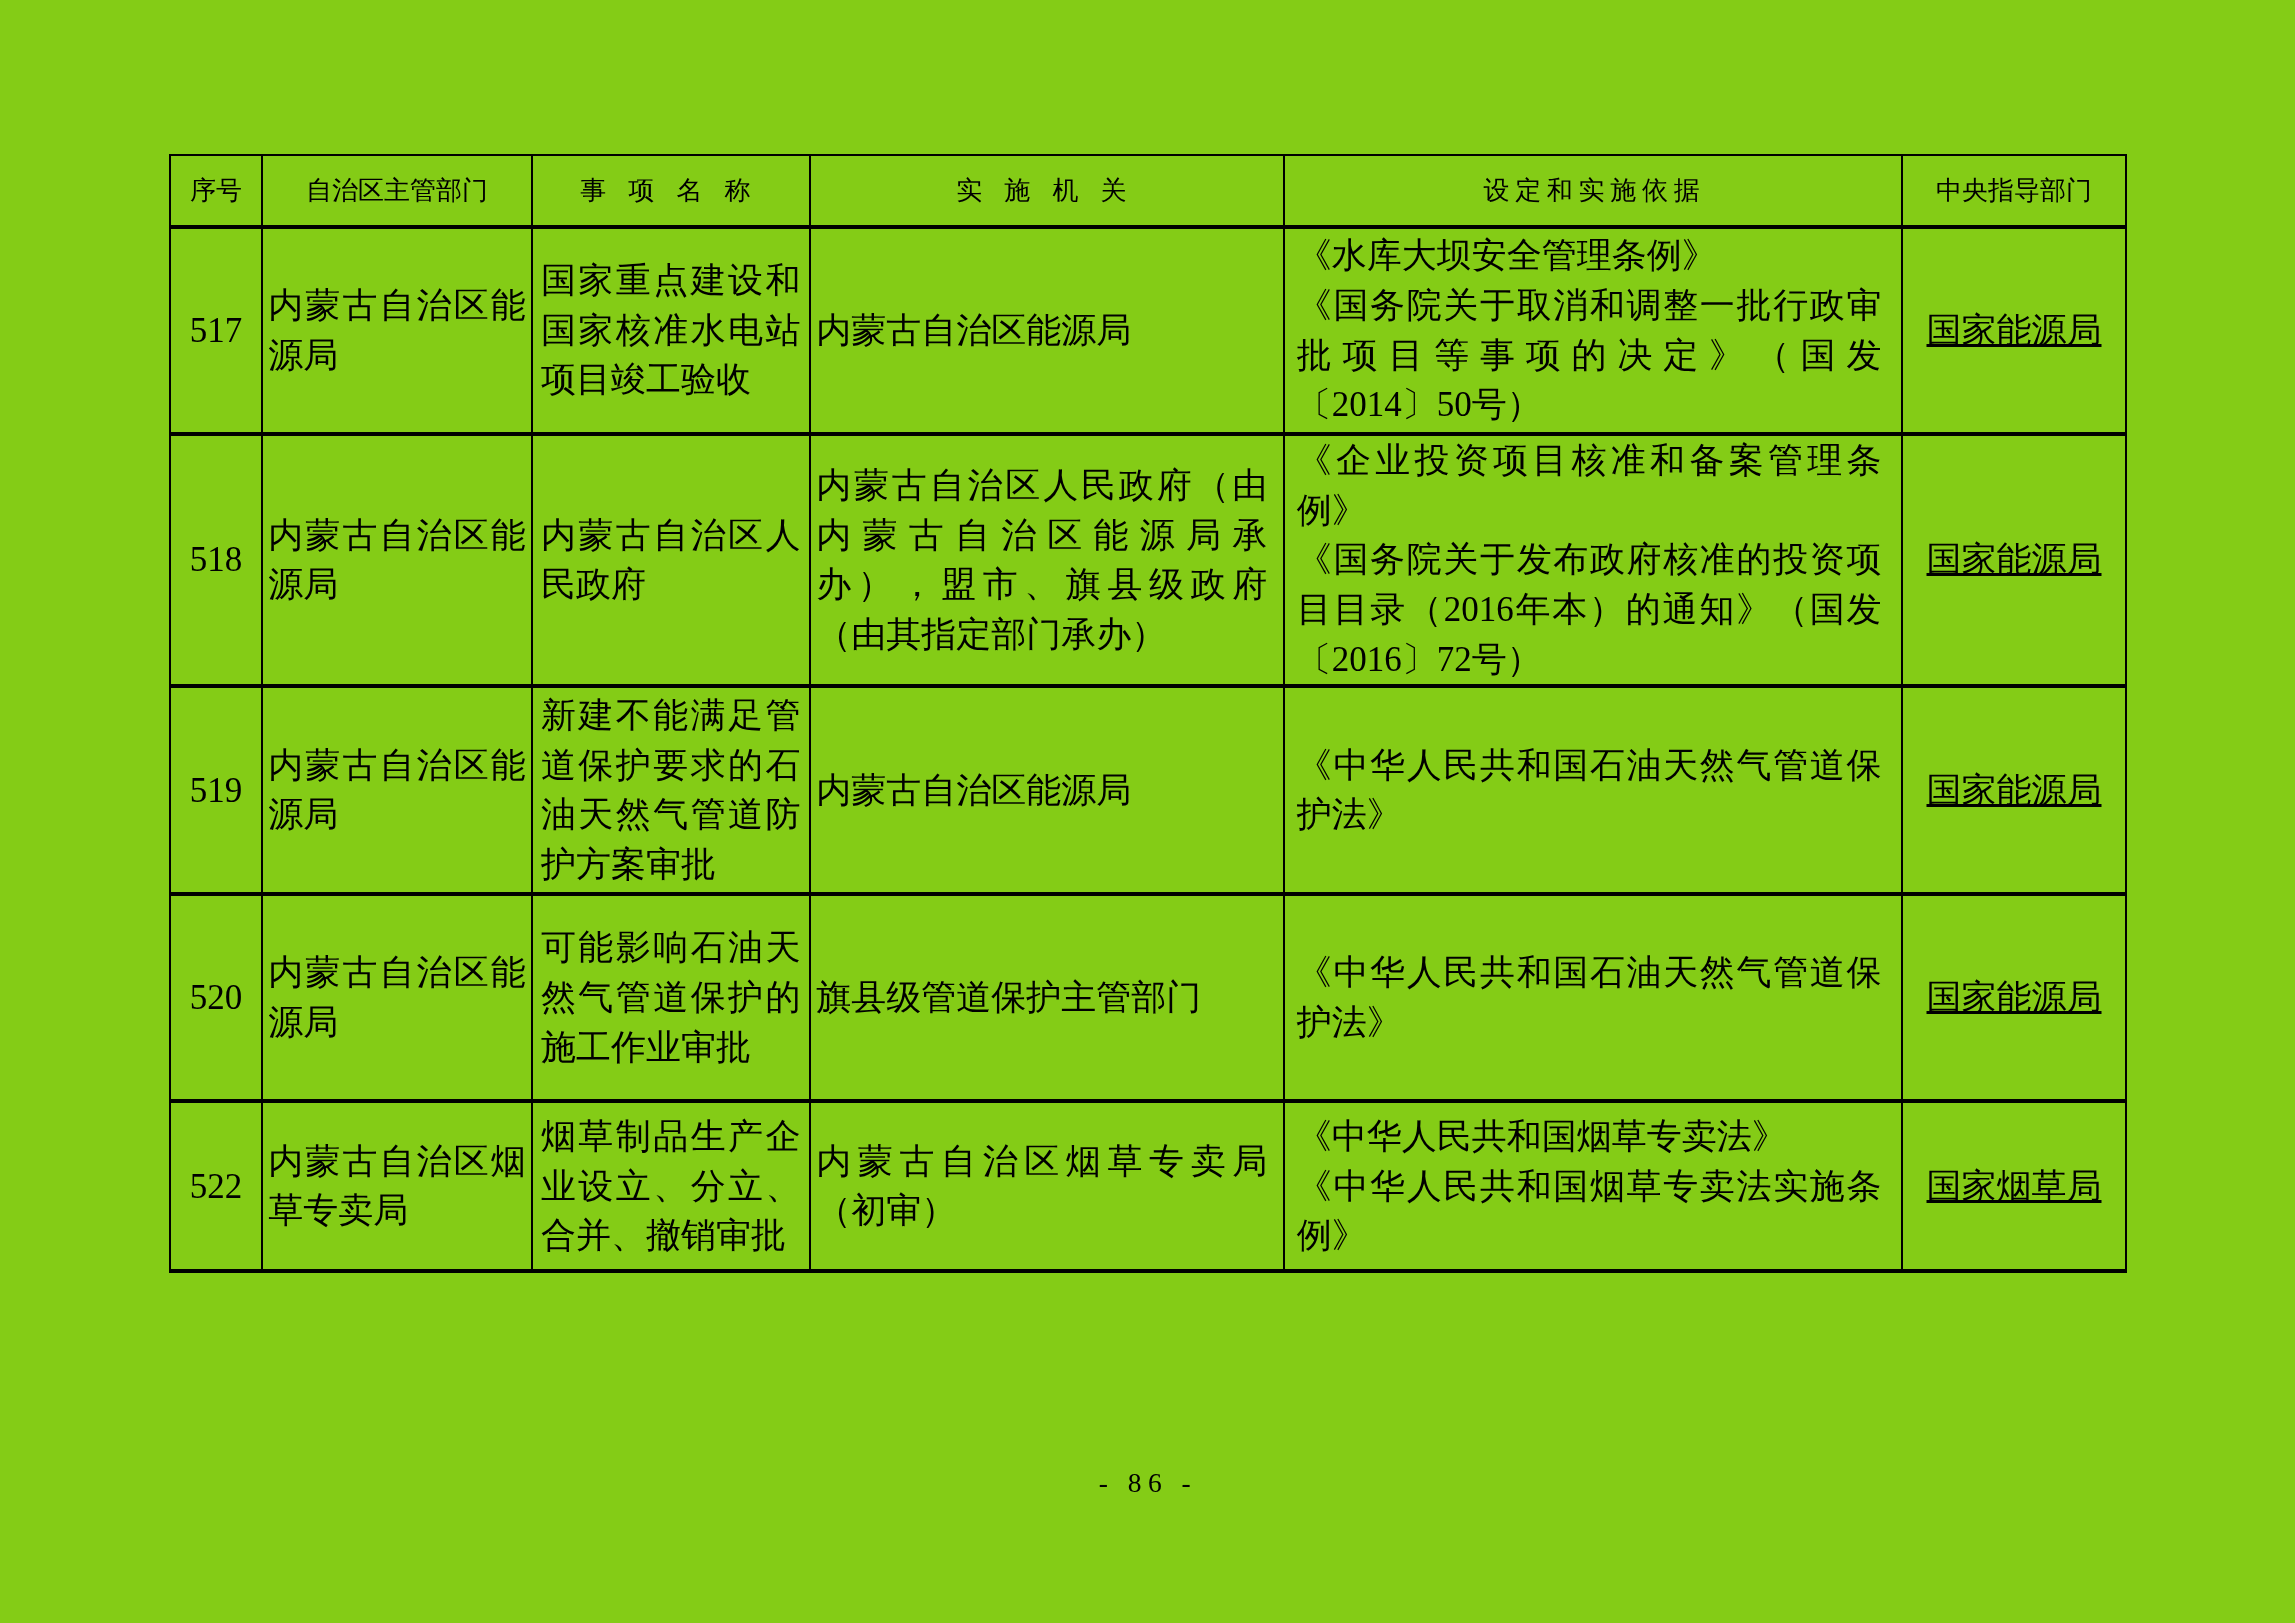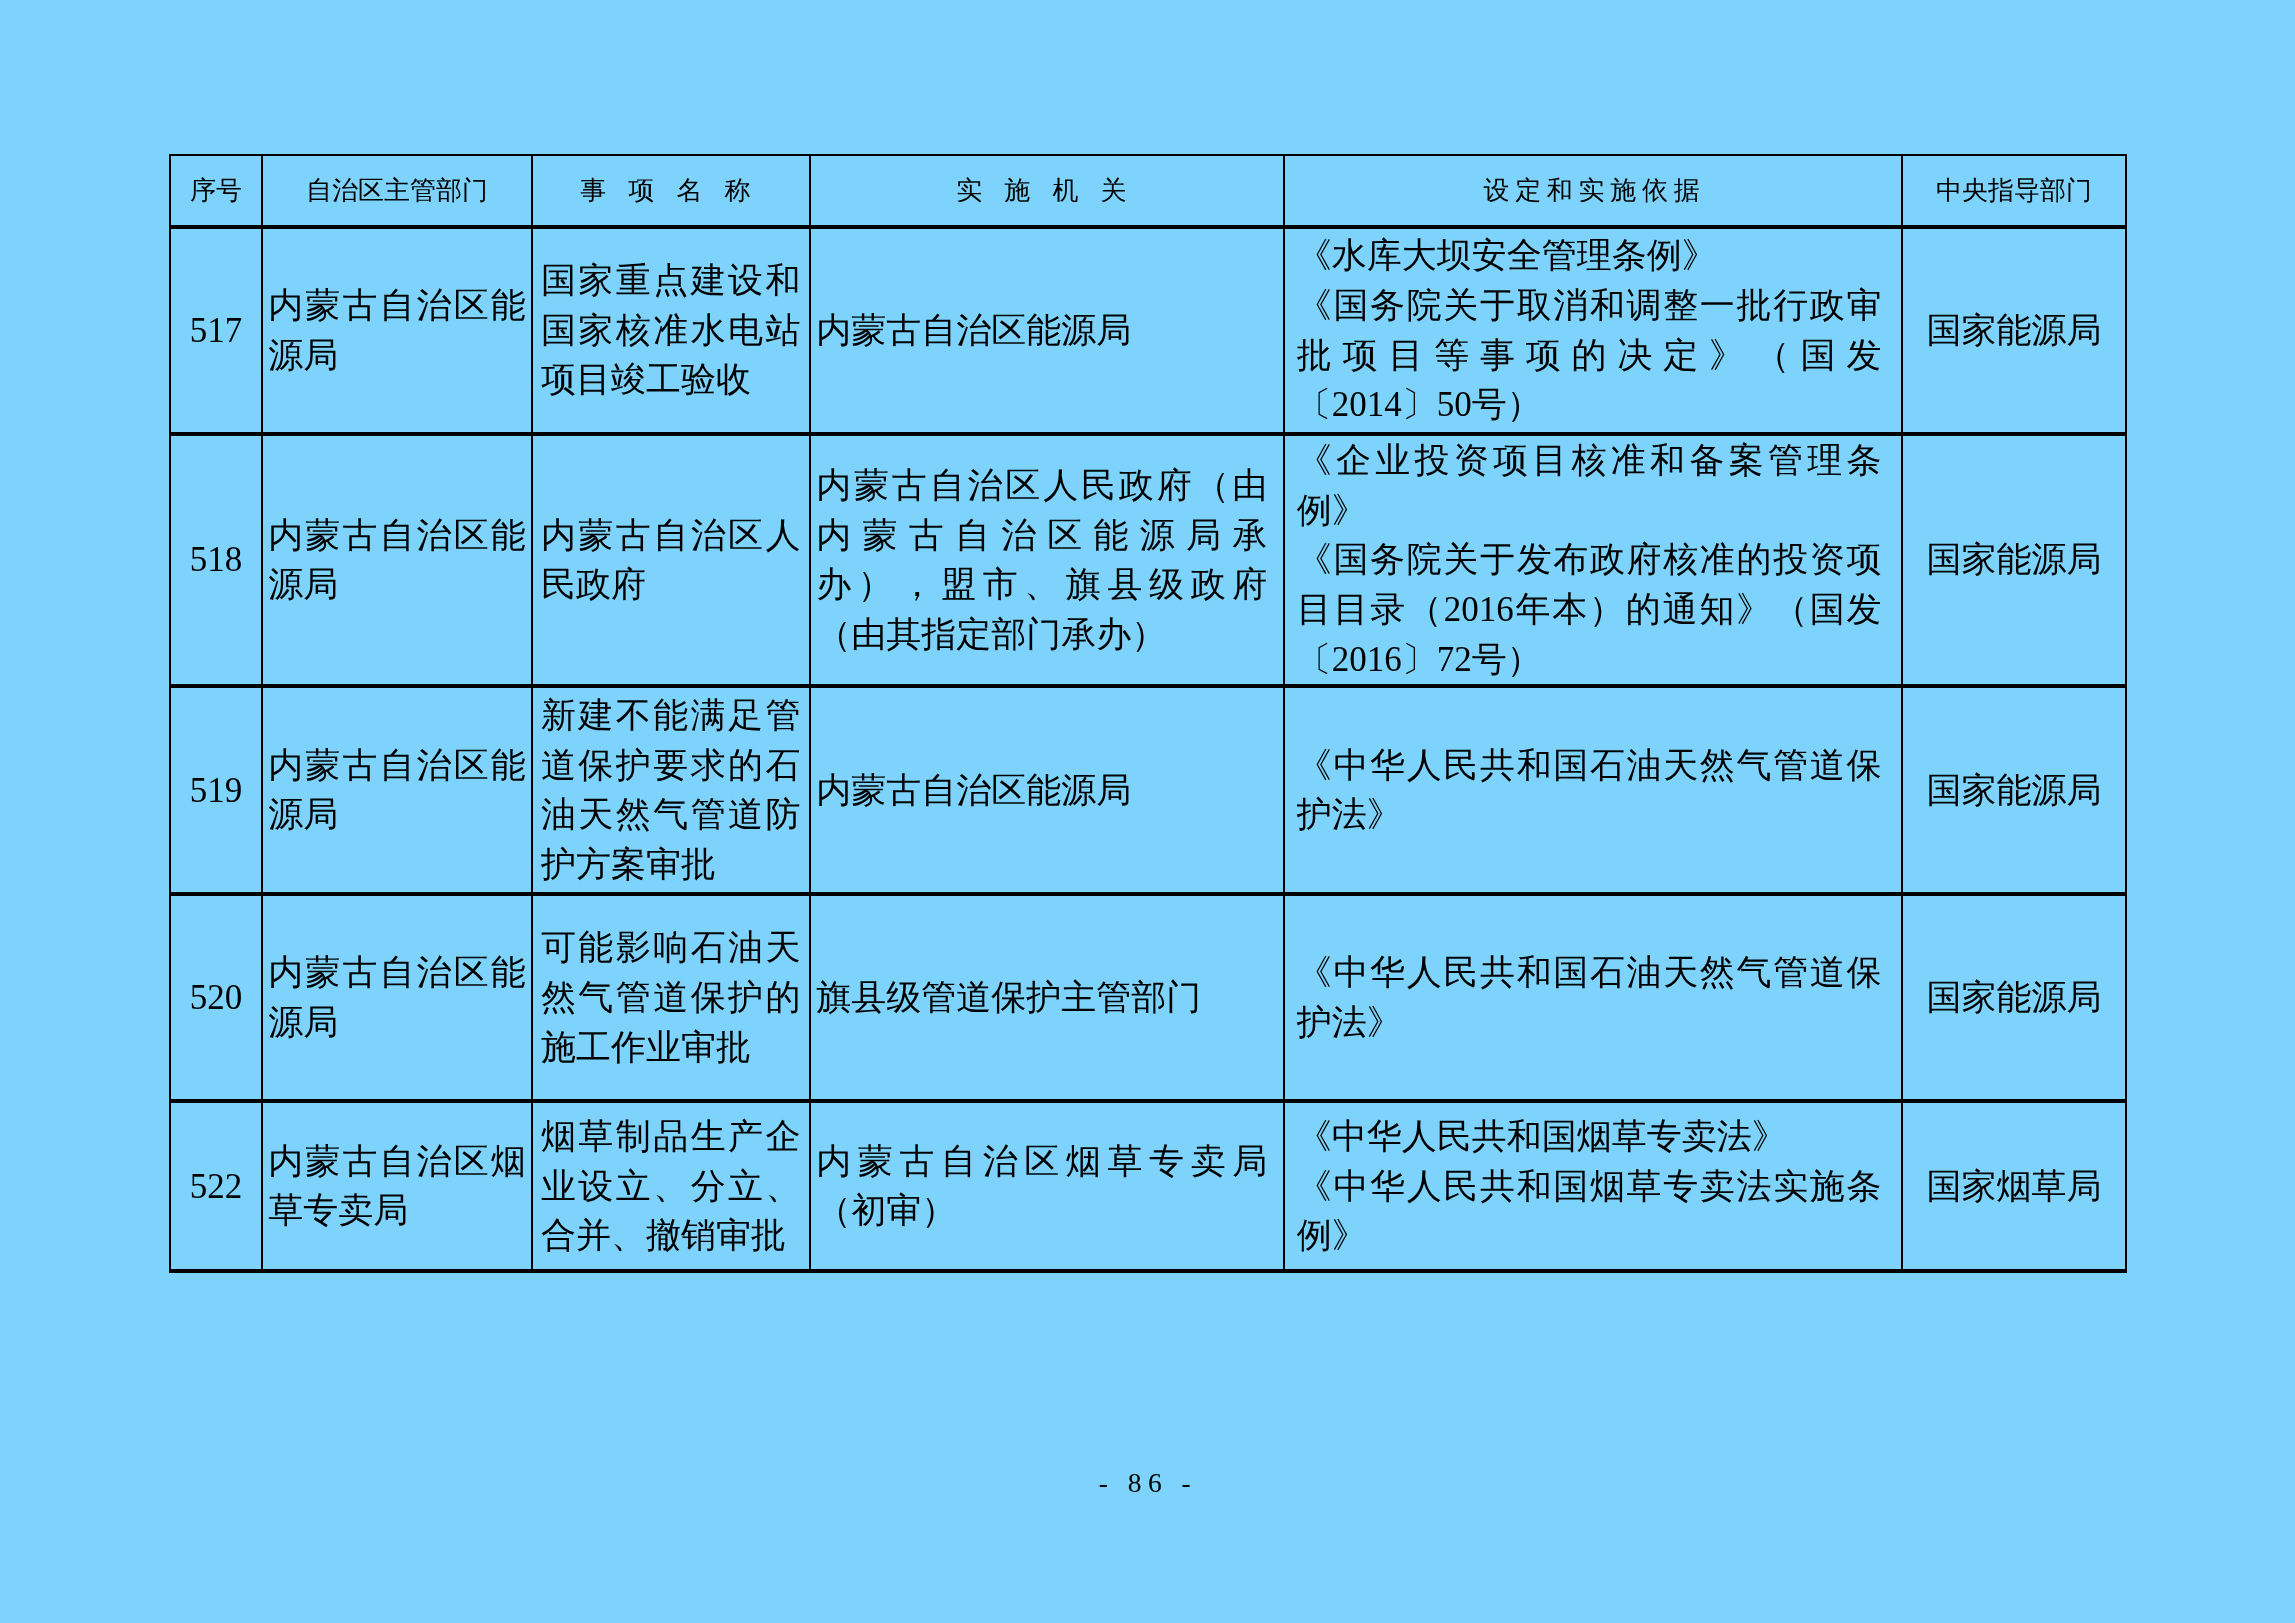--- a/index.html
+++ b/index.html
@@ -11,21 +11,21 @@
     width: 2295px;
     height: 1623px;
     position: relative;
     font-family: "Liberation Serif", "DejaVu Serif", serif;
     color: #000;
   }
   .page {
     position: absolute;
     left: 0; top: 0;
     width: 2295px; height: 1623px;
-    background: #7dd3fc;
+    background: #84cc16;
   }
   table.doc-table {
     position: absolute;
     left: 169px;
     top: 154px;
     width: 1955px;
     border-collapse: collapse;
     table-layout: fixed;
     border: 2.6px solid #000;
   }
@@ -72,20 +72,21 @@
   .c-basis {
     padding: 0 19.6px 0 11.8px;
     text-align: left;
   }
   .basis-line {
     text-align: justify;
     text-justify: inter-character;
   }
   .c-central {
     text-align: center;
+    text-decoration: underline;
   }
   .footer-page-number {
     position: absolute;
     left: 13px;
     top: 1467px;
     width: 2270px;
     text-align: center;
     font-size: 27.5px;
     letter-spacing: 6.5px;
   }

